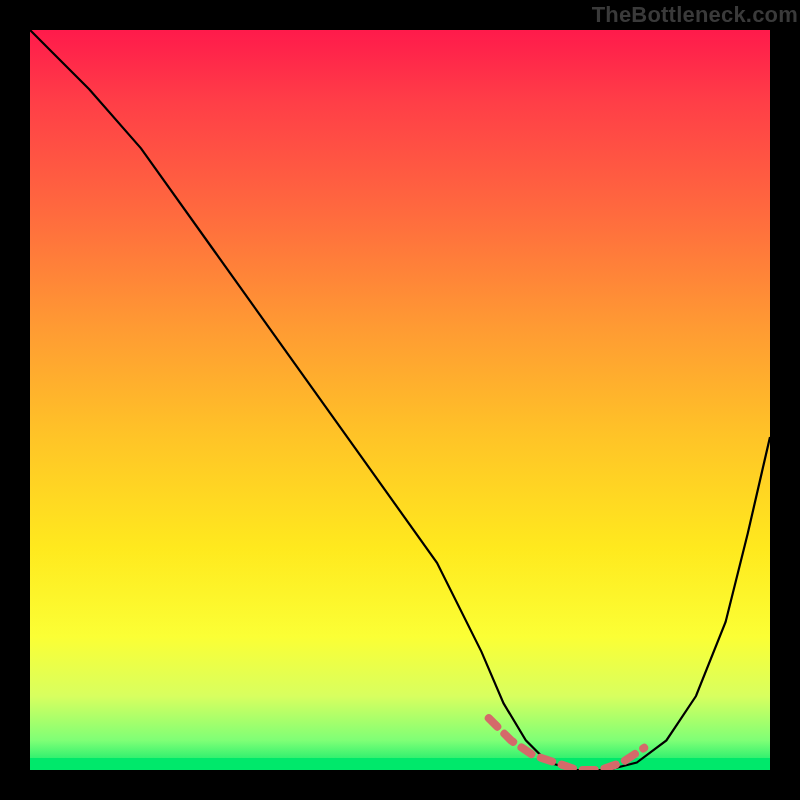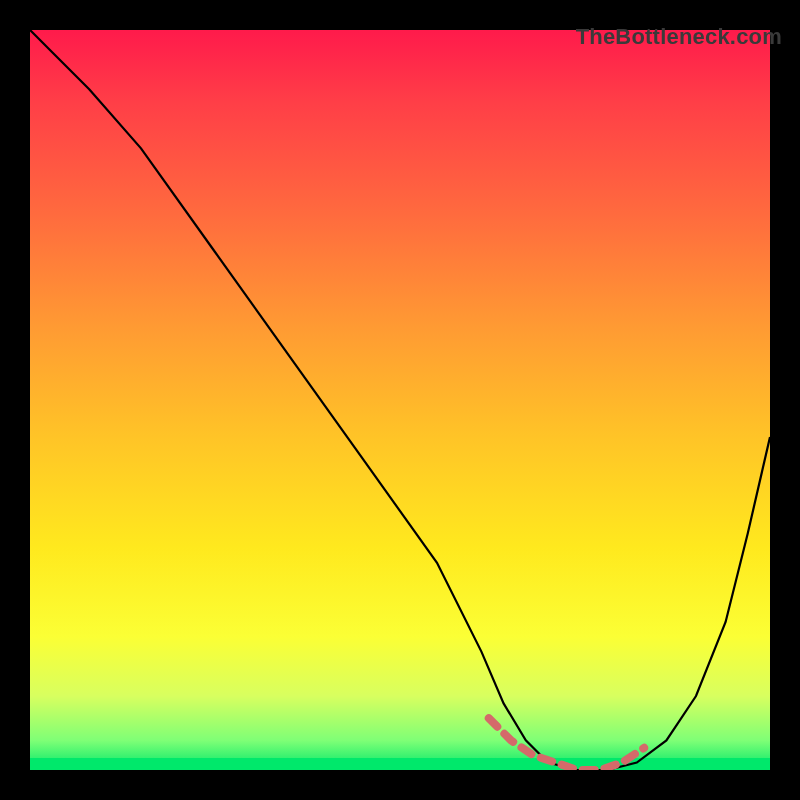--- a/index.html
+++ b/index.html
@@ -13,27 +13,26 @@
   }
   .frame {
     position: relative;
     width: 800px;
     height: 800px;
     background: #000;
   }
   .watermark {
     position: absolute;
     top: 2px;
-    right: 18px;
+    right: 2px;
     color: #3a3a3a;
     font-size: 22px;
     font-weight: bold;
     letter-spacing: 0.2px;
     z-index: 10;
-    margin-top: 22px;
   }
   .plot {
     position: absolute;
     left: 30px;
     top: 30px;
     width: 740px;
     height: 740px;
     overflow: hidden;
   }
   .gradient {

